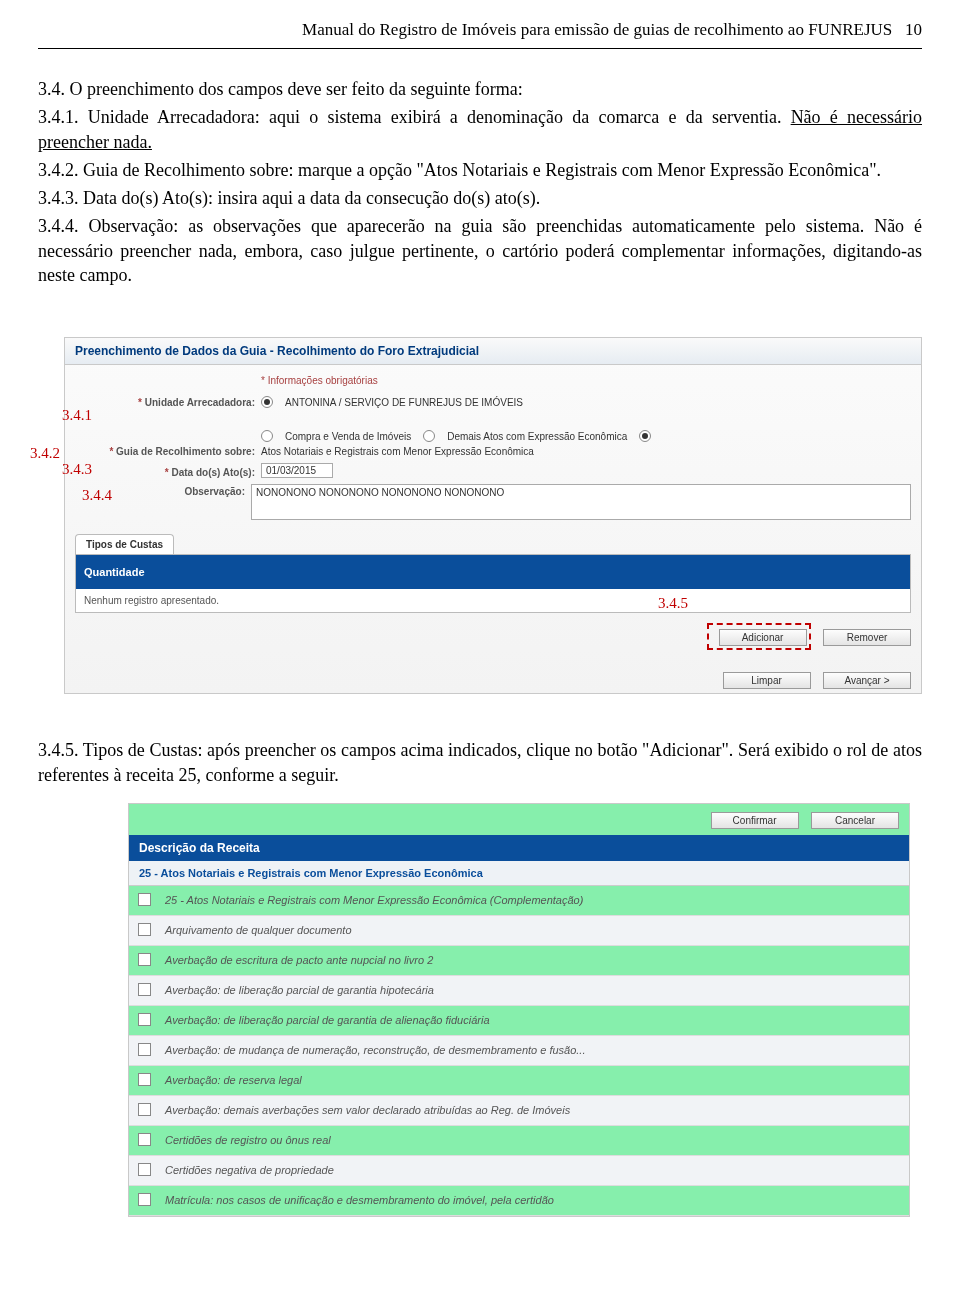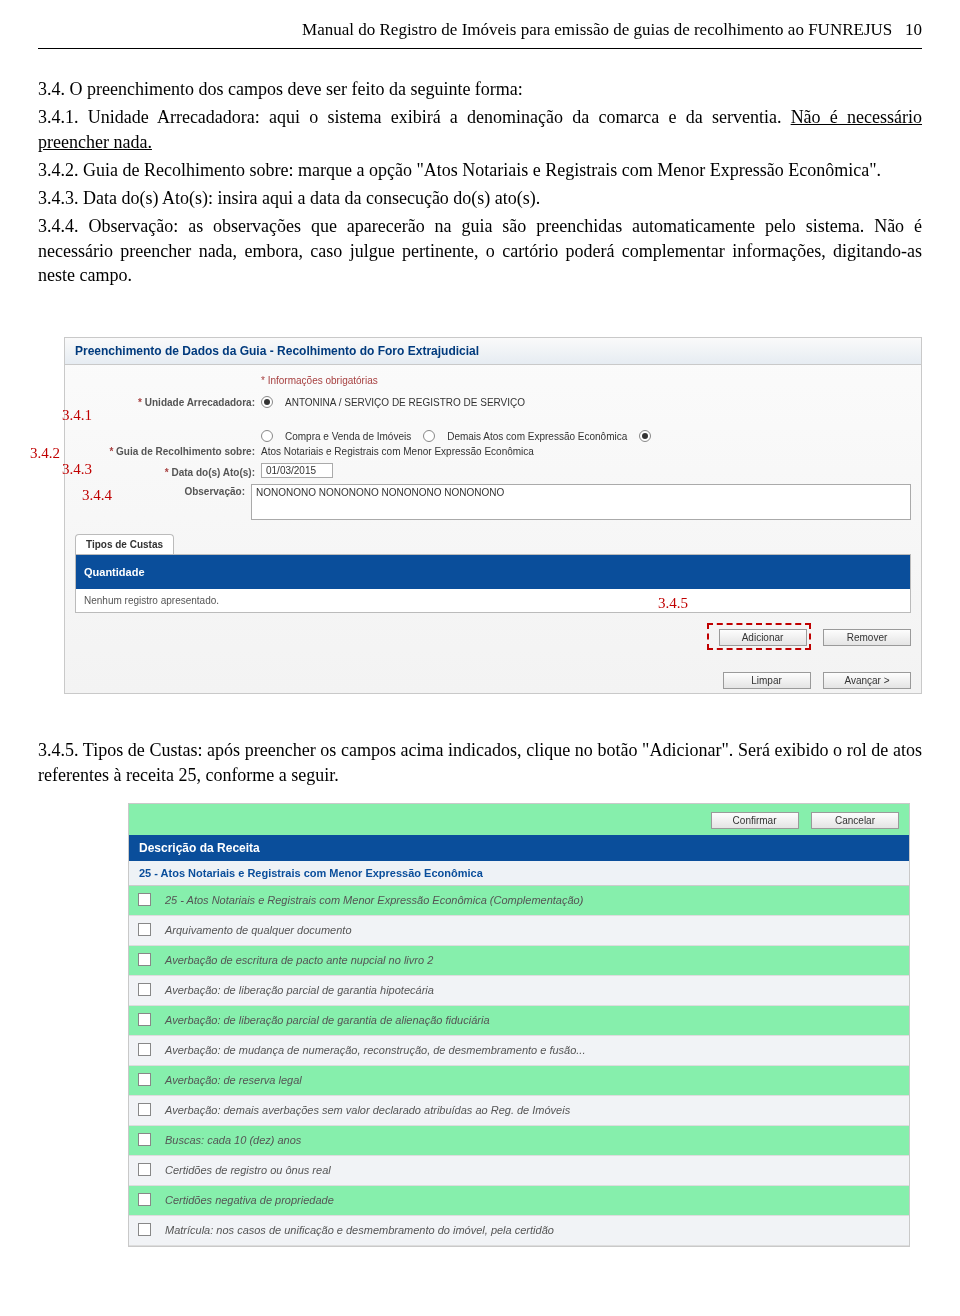--- a/index.html
+++ b/index.html
@@ -82,21 +82,21 @@
 
     <div class="shot1" style="margin-left:26px;">
       <div class="panel-head">Preenchimento de Dados da Guia - Recolhimento do Foro Extrajudicial</div>
       <div class="panel-body">
         <div class="req-note">* Informações obrigatórias</div>
 
         <div class="form-row">
           <div class="lbl"><span class="ast">* </span><span>Unidade Arrecadadora:</span></div>
           <div class="val">
             <span class="radio sel"></span>
-            <span>ANTONINA / SERVIÇO DE REGISTRO DE SERVIÇO</span>
+            <span>ANTONINA / SERVIÇO DE FUNREJUS DE IMÓVEIS</span>
           </div>
         </div>
 
         <div class="form-row" style="margin-top:22px">
           <div class="lbl"><span class="ast">* </span><span>Guia de Recolhimento sobre:</span></div>
           <div class="val">
             <span class="radio"></span>
             <span>Compra e Venda de Imóveis</span>
             <span class="radio"></span>
             <span>Demais Atos com Expressão Econômica</span>
@@ -184,24 +184,20 @@
         <div class="rec-row">
           <div class="chk"><span class="chkbox"></span></div>
           <div class="desc">Averbação: de reserva legal</div>
         </div>
         <div class="rec-row">
           <div class="chk"><span class="chkbox"></span></div>
           <div class="desc">Averbação: demais averbações sem valor declarado atribuídas ao Reg. de Imóveis</div>
         </div>
         <div class="rec-row">
           <div class="chk"><span class="chkbox"></span></div>
-          <div class="desc">Buscas: cada 10 (dez) anos</div>
-        </div>
-        <div class="rec-row">
-          <div class="chk"><span class="chkbox"></span></div>
           <div class="desc">Certidões de registro ou ônus real</div>
         </div>
         <div class="rec-row">
           <div class="chk"><span class="chkbox"></span></div>
           <div class="desc">Certidões negativa de propriedade</div>
         </div>
         <div class="rec-row">
           <div class="chk"><span class="chkbox"></span></div>
           <div class="desc">Matrícula: nos casos de unificação e desmembramento do imóvel, pela certidão</div>
         </div>

